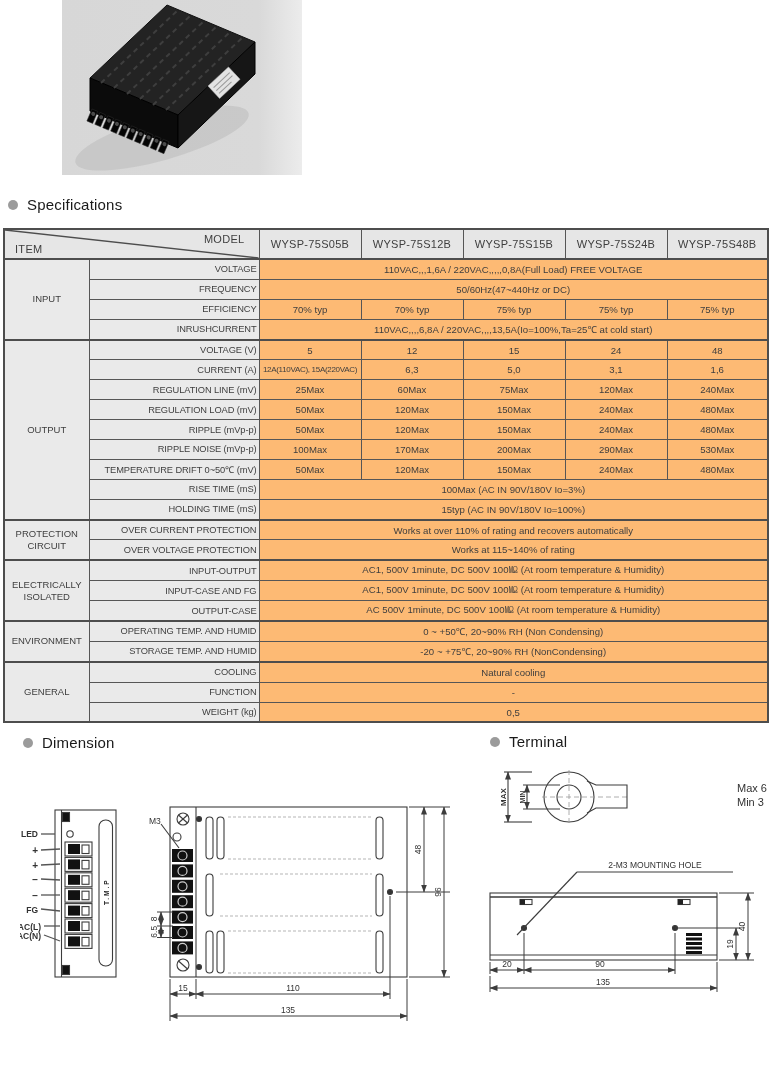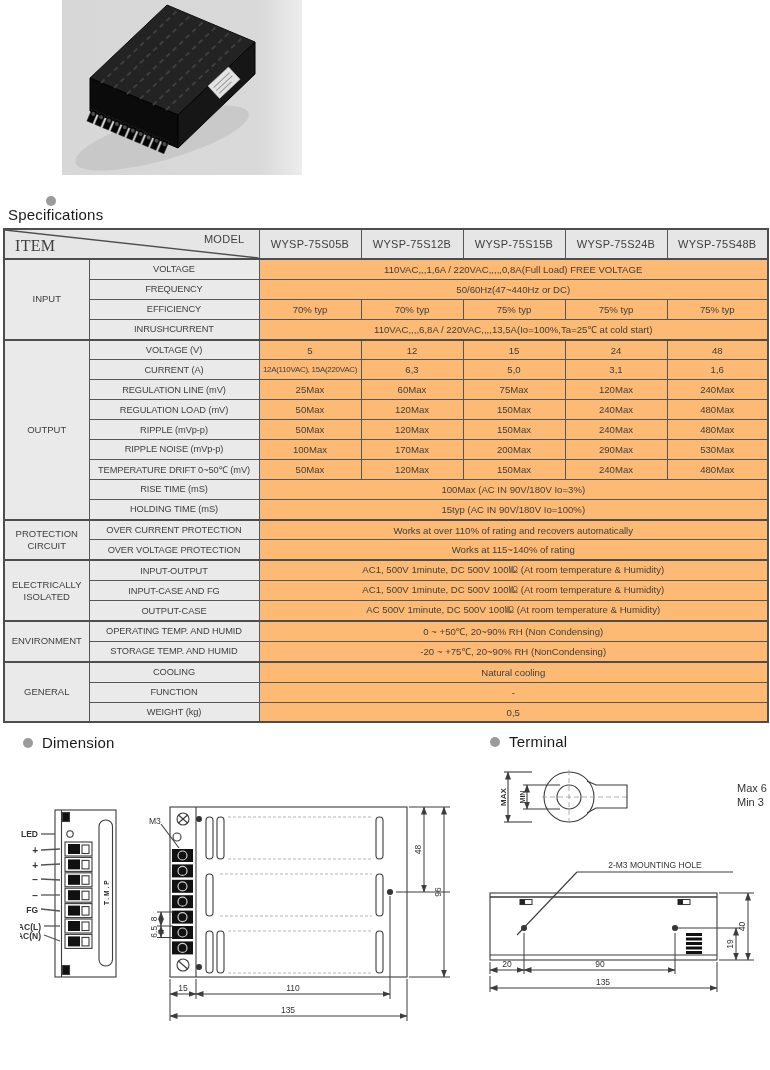--- a/index.html
+++ b/index.html
@@ -13,28 +13,28 @@
   #spec-table{
     position:absolute;left:3px;top:228px;width:764px;
     border-collapse:collapse;table-layout:fixed;border:2px solid #4d4d4d;
   }
   #spec-table th,#spec-table td{
     border:1px solid #565656;padding:0 2px;text-align:center;vertical-align:middle;
     color:#3e3e3e;overflow:hidden;white-space:nowrap;
   }
   #spec-table thead th{height:28px;background:#e6e6e6;font-size:11px;font-weight:normal;letter-spacing:.3px;}
   #spec-table td.grp{background:#eaeaea;font-size:9.5px;white-space:normal;line-height:1.25;margin-left:40px;}
-  #spec-table td.item{background:#eaeaea;font-size:9.3px;height:18.9px;letter-spacing:-.1px;}
+  #spec-table td.item{background:#eaeaea;font-size:9.3px;height:18.9px;letter-spacing:-.1px;text-align:right;}
   #spec-table td.val{background:#fdba74;font-size:9.6px;}
   #spec-table td.val.small{font-size:8px;letter-spacing:-.3px;padding:0;}
   #spec-table tr.grp-first td{border-top:2px solid #4d4d4d;}
   .diag{position:relative;background:#e6e6e6;margin-left:29px;}
   .diag svg{position:absolute;left:0;top:0;width:100%;height:100%;}
   .diag .model{position:absolute;top:3px;right:14px;font-size:11px;}
-  .diag .item-lbl{position:absolute;bottom:3px;left:10px;font-size:16px;font-family:Liberation Serif, serif;}
+  .diag .item-lbl{position:absolute;bottom:3px;left:10px;font-size:11px;}
   .drawing{position:absolute;}
   svg text{font-family:"Liberation Sans",sans-serif;font-size:8.5px;fill:#333;}
   svg text.big{font-size:11px;}
   svg text.bold{font-weight:bold;font-size:8px;}
   svg text.tmp{font-size:6.5px;letter-spacing:2px;fill:#222;}
 </style>
 </head>
 <body>
 
 <div id="photo">
@@ -89,21 +89,21 @@
 
     <g transform="translate(146,86) rotate(-43)">
       <rect x="0" y="0" width="28" height="17" fill="#e3e3e3" stroke="#bbb" stroke-width="0.5"></rect>
       <line x1="3" y1="5" x2="25" y2="5" stroke="#999" stroke-width="1"></line>
       <line x1="3" y1="9" x2="25" y2="9" stroke="#999" stroke-width="1"></line>
       <line x1="3" y1="13" x2="20" y2="13" stroke="#999" stroke-width="1"></line>
     </g>
   </svg>
 </div>
 
-<div class="section-title" style="left:8px;top:196px;flex-direction:column;">
+<div class="section-title" style="left:8px;top:196px;">
   <span class="bullet"></span>
   <span>Specifications</span>
 </div>
 <div class="section-title" style="left:23px;top:734px;">
   <span class="bullet"></span>
   <span>Dimension</span>
 </div>
 <div class="section-title" style="left:490px;top:733px;">
   <span class="bullet"></span>
   <span>Terminal</span>

